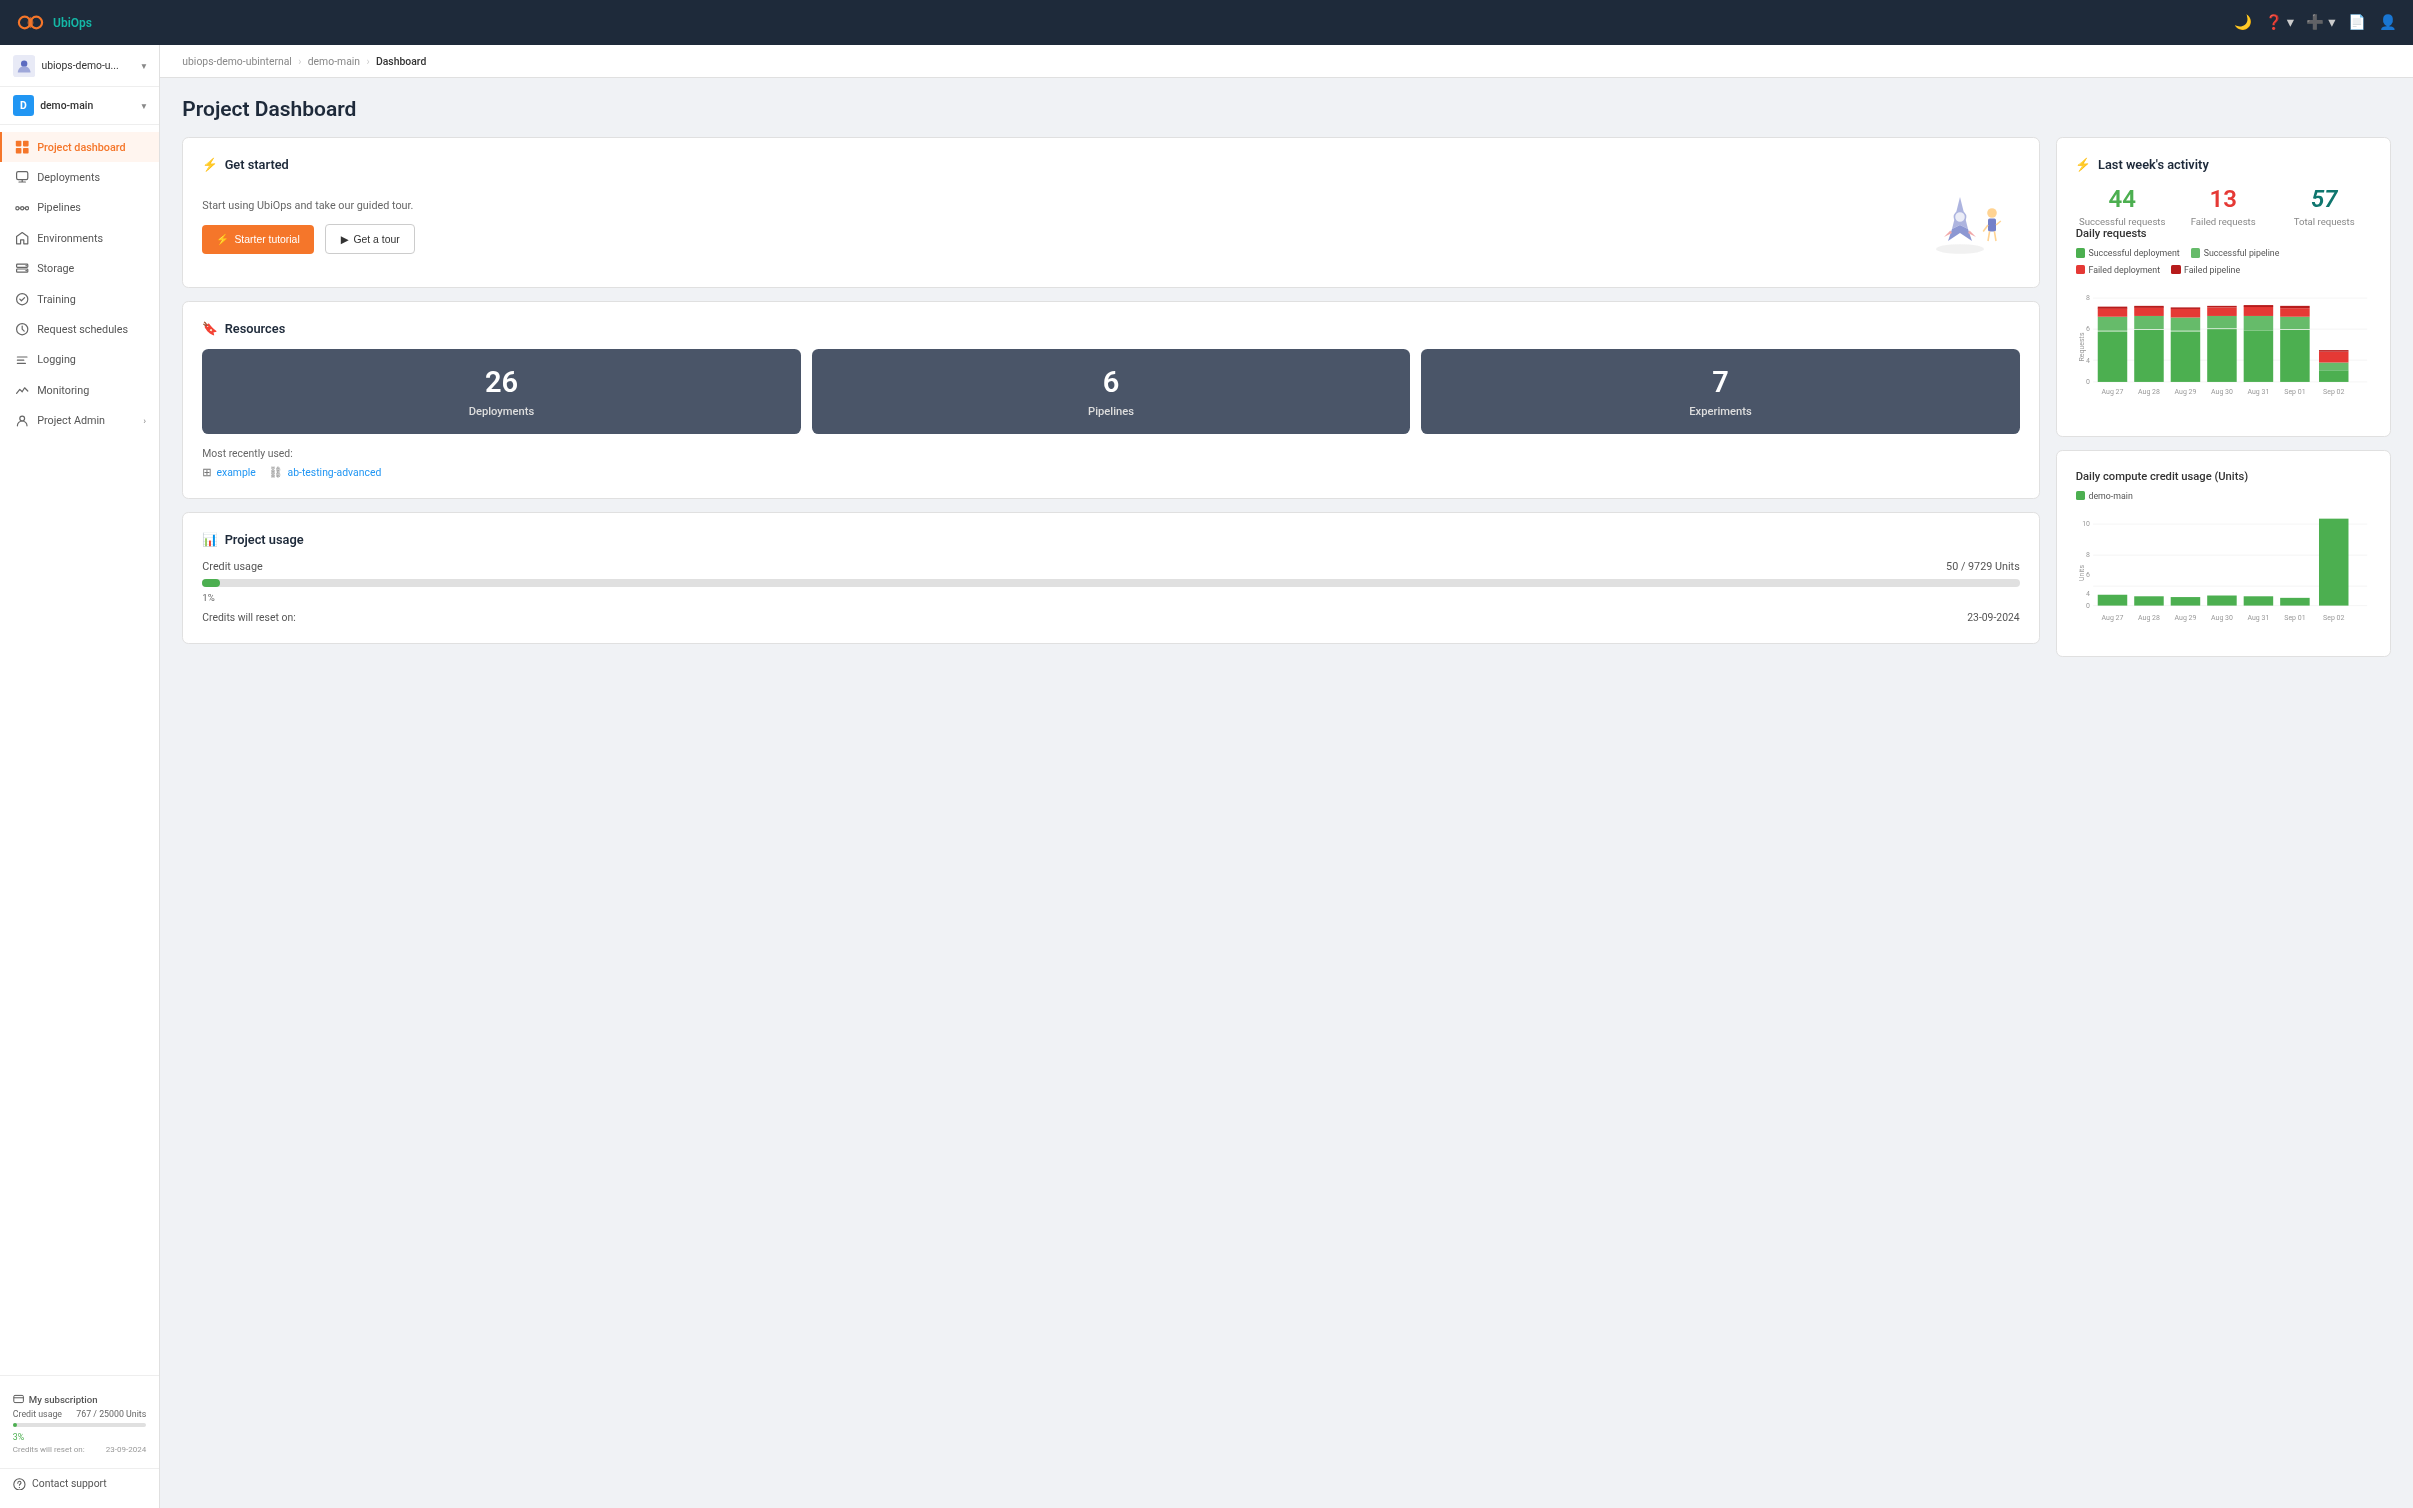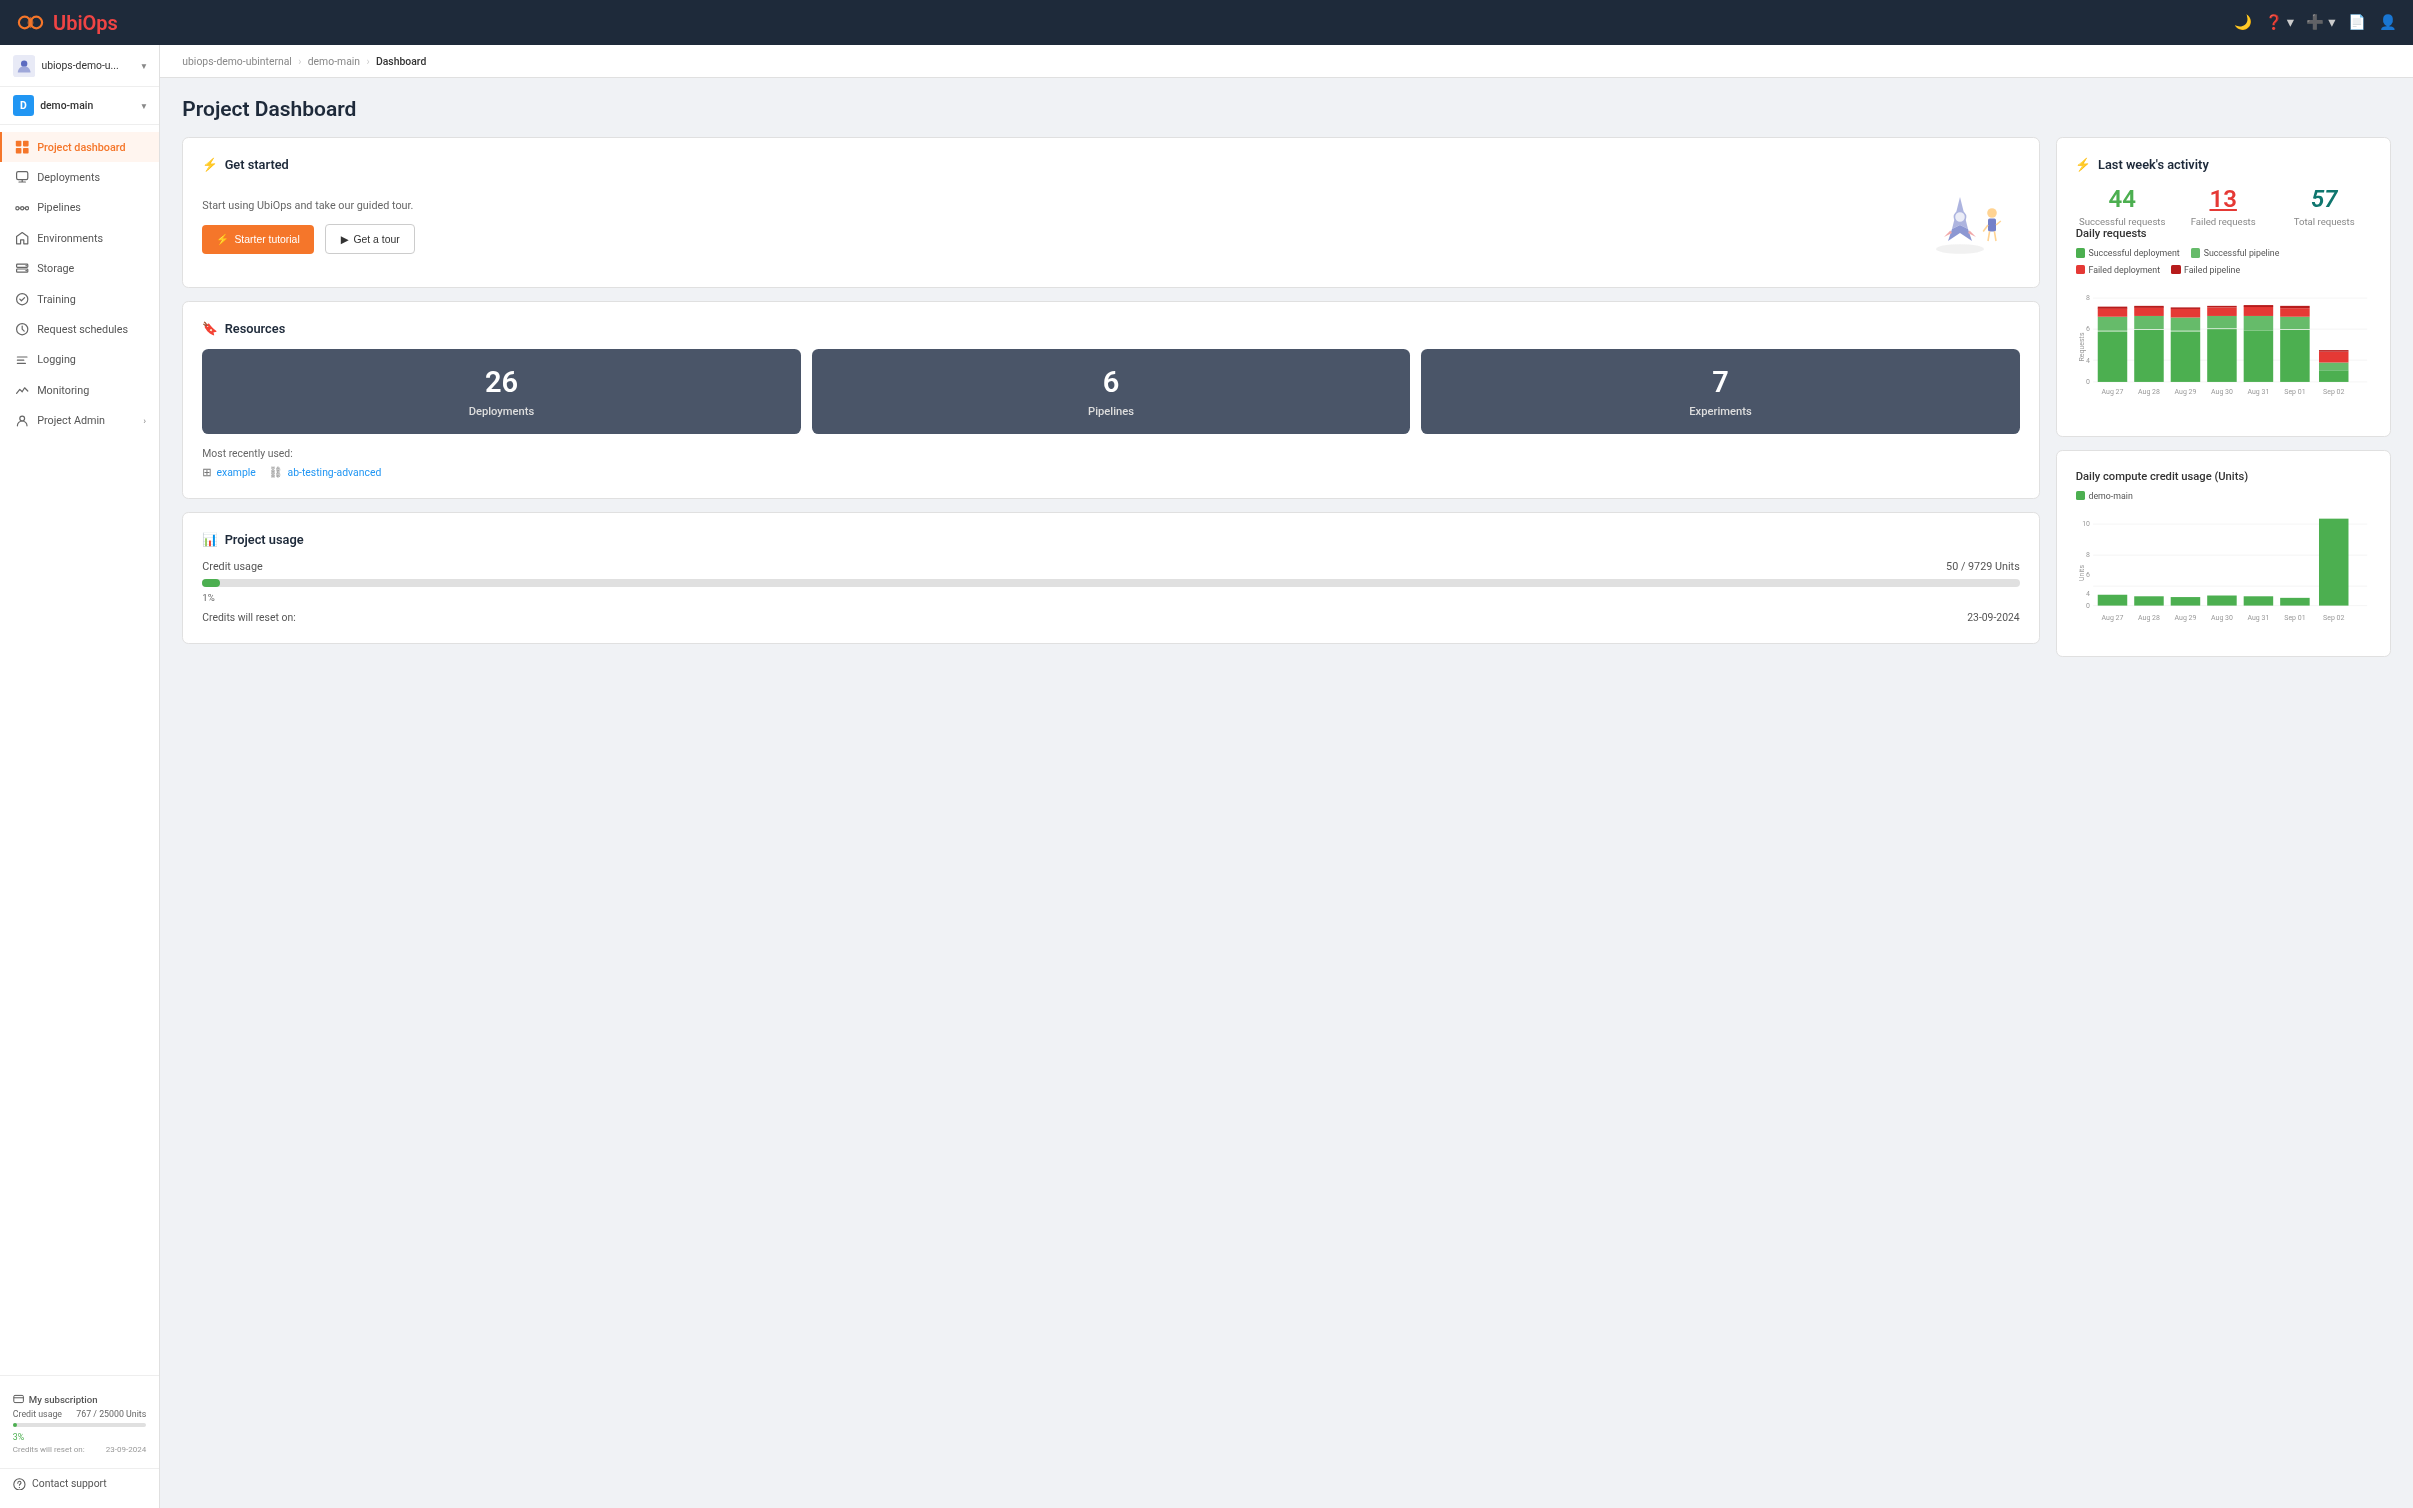--- a/index.html
+++ b/index.html
@@ -14,22 +14,22 @@
       justify-content: space-between;
       padding: 0 16px;
       position: fixed;
       top: 0; left: 0; right: 0;
       z-index: 100;
     }
     .topbar-logo {
       display: flex;
       align-items: center;
       gap: 8px;
-      color: #ef4444;
-      font-size: 20px;
+      color: #14b8a6;
+      font-size: 12px;
       font-weight: 600;
     }
     .topbar-logo-icon {
       width: 29px;
       height: 29px;
     }
     .topbar-actions {
       display: flex;
       align-items: center;
       gap: 12.8px;
@@ -286,21 +286,21 @@
 
     
     .activity-stats {
       display: grid;
       grid-template-columns: 1fr 1fr 1fr;
       text-align: center;
       gap: 8px;
     }
     .stat-number { font-size: 24px; font-weight: 600; }
     .stat-number.green { color: #4caf50; }
-    .stat-number.red { color: #e53935; text-decoration: underline; }
+    .stat-number.red { color: #e53935; }
     .stat-number.dark { color: #0f766e; font-style: italic; }
     .stat-label { font-size: 9.6px; color: #888; margin-top: 3.2px; }
 
     
     .chart-section { margin-bottom: 6.4px; }
     .chart-title { font-size: 11.2px; font-weight: 500; color: #333; margin-bottom: 8px; }
     .chart-legend {
       display: flex; flex-wrap: wrap; gap: 6.4px 11.2px; font-size: 8.8px; color: #555; margin-bottom: 8px;
     }
     .legend-item { display: flex; align-items: flex-start; gap: 3.2px; }

